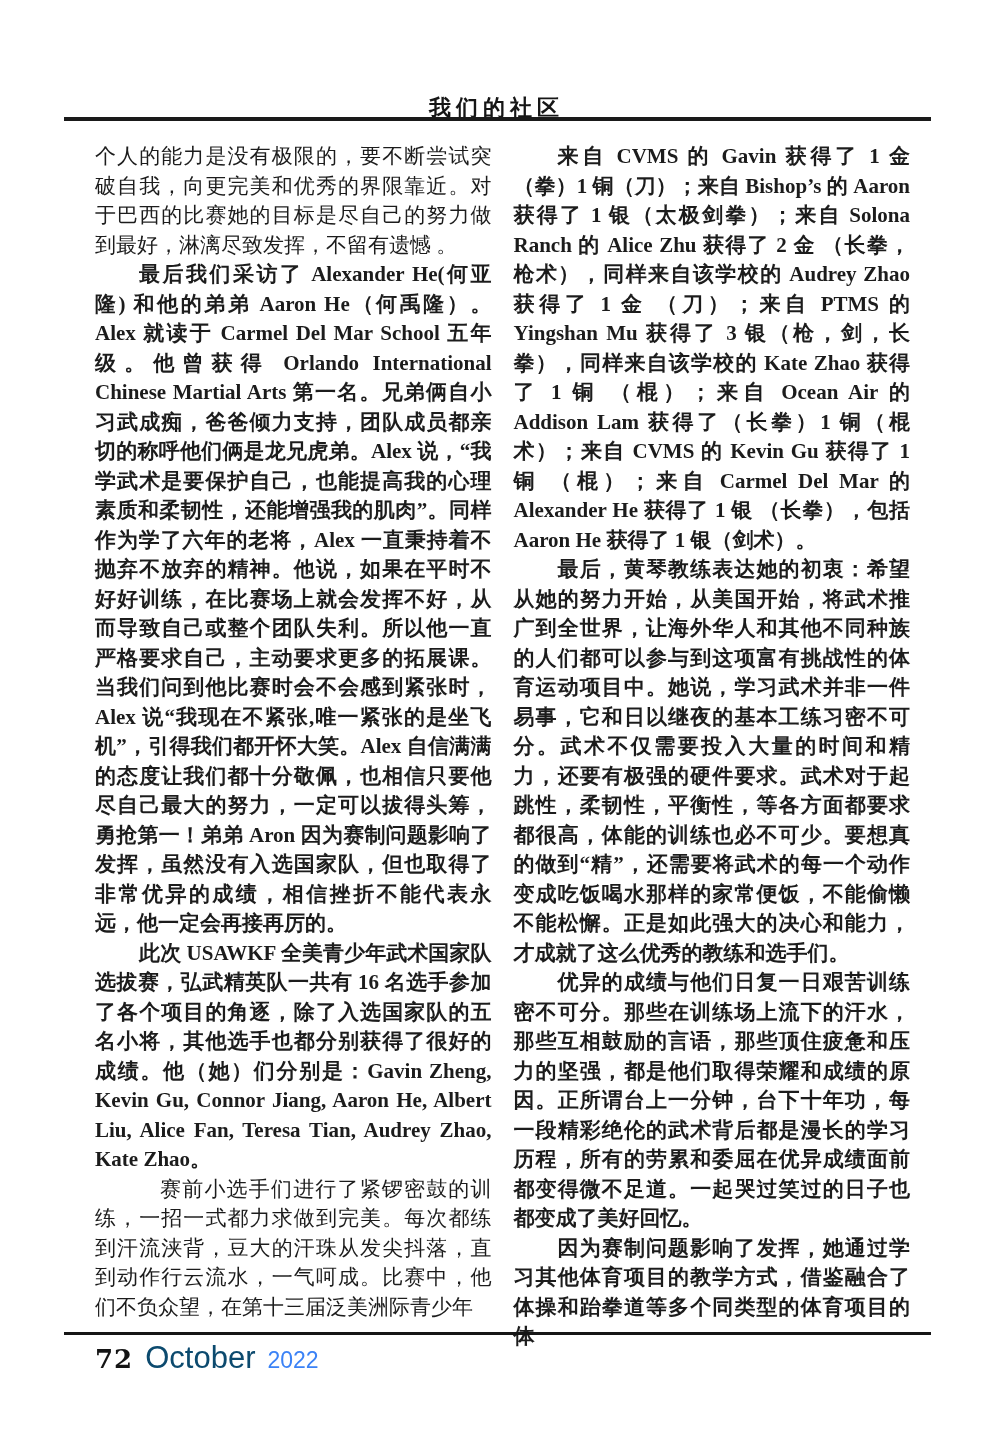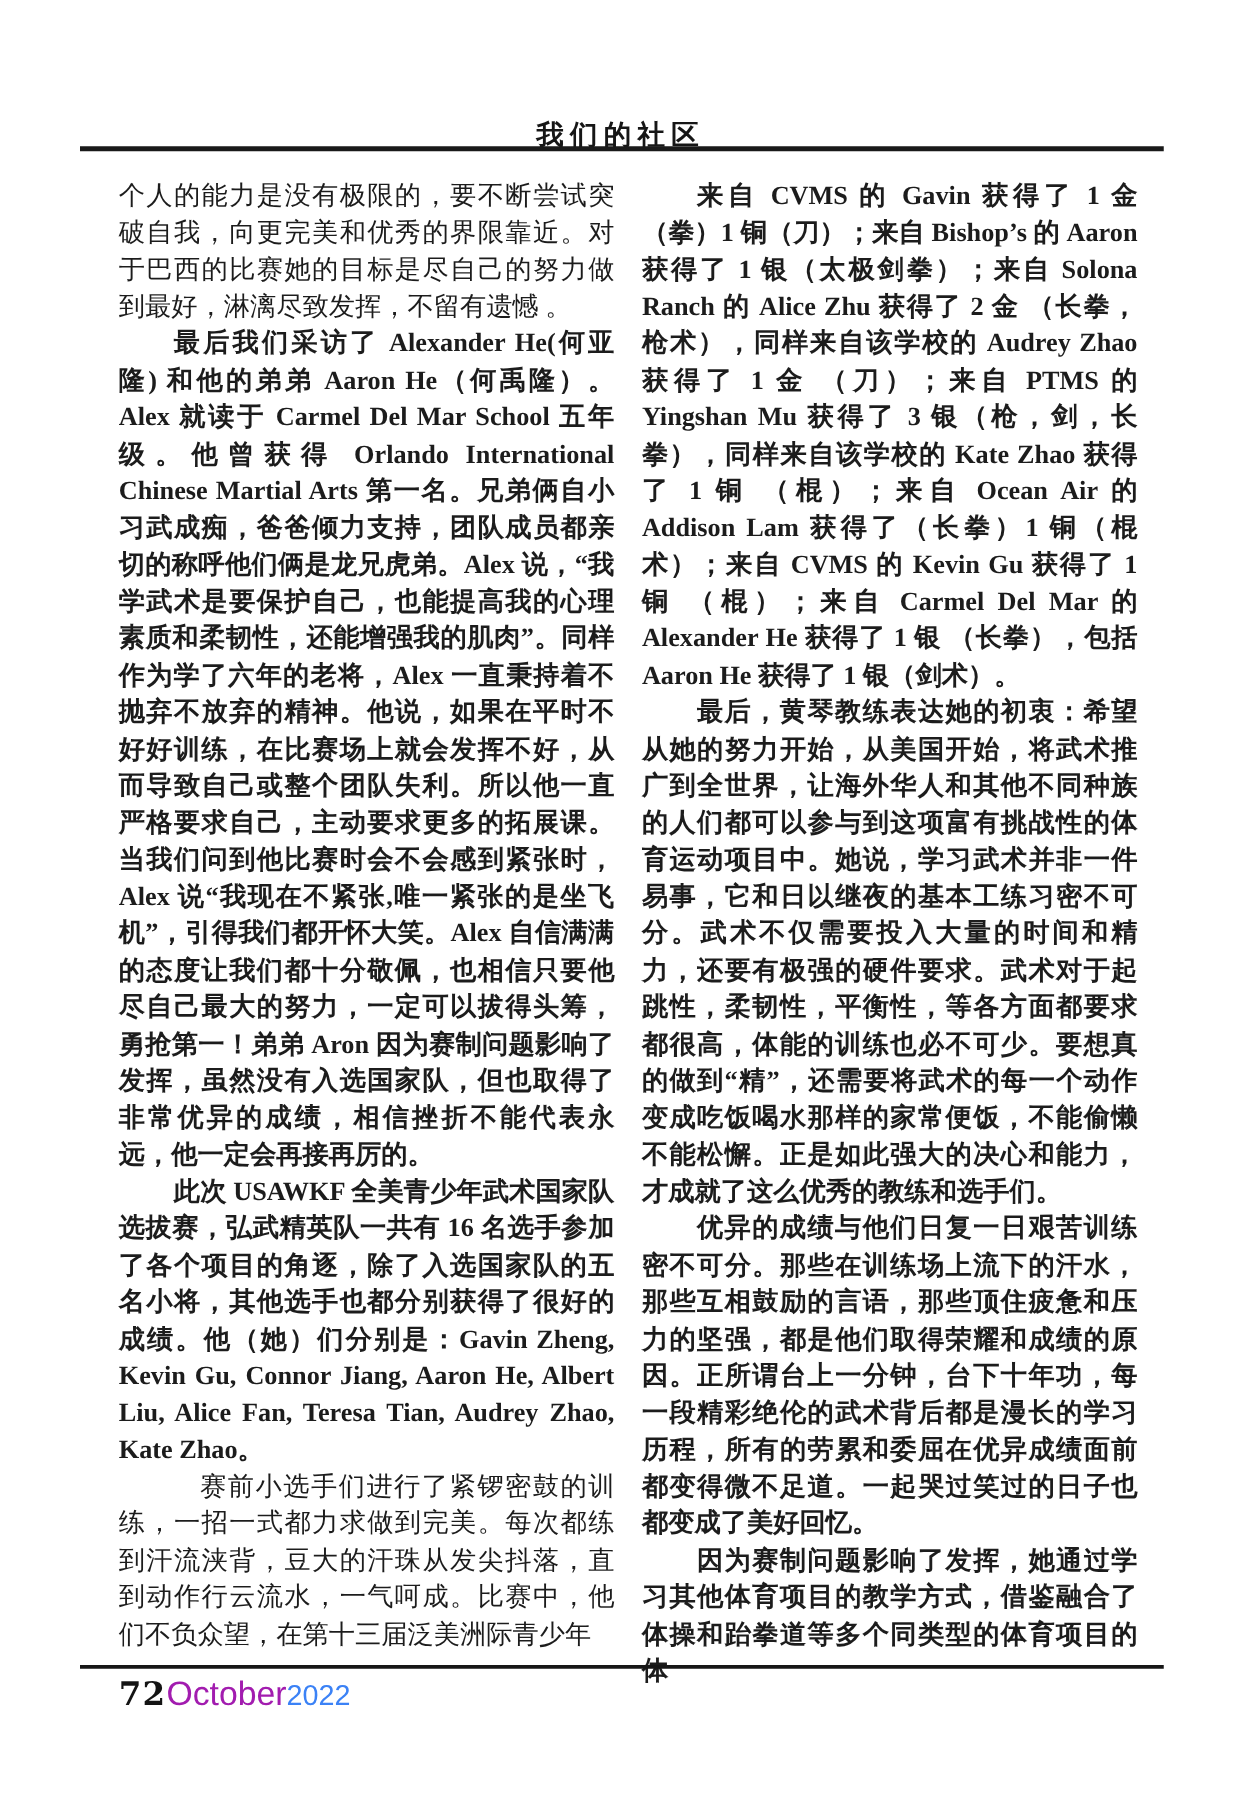--- a/index.html
+++ b/index.html
@@ -69,32 +69,33 @@
     top: 1332px;
     height: 3px;
     background: #161616;
   }
   .page-footer {
     position: absolute;
     left: 95px;
     top: 1340px;
     display: flex;
     align-items: baseline;
+    gap: 12px;
   }
   .footer-page-number {
     font-family: "DejaVu Serif", "Liberation Serif", serif;
     font-weight: bold;
     font-size: 26px;
     color: #141414;
     letter-spacing: 1px;
   }
   .footer-month {
     font-family: "Liberation Sans", "DejaVu Sans", sans-serif;
-    font-size: 27px;
-    color: #a21caf;
+    font-size: 31px;
+    color: #0c4a6e;
   }
   .footer-year {
     font-family: "Liberation Sans", "DejaVu Sans", sans-serif;
     font-size: 23px;
     color: #3b82f6;
   }
 </style>
 </head>
 <body>
 

